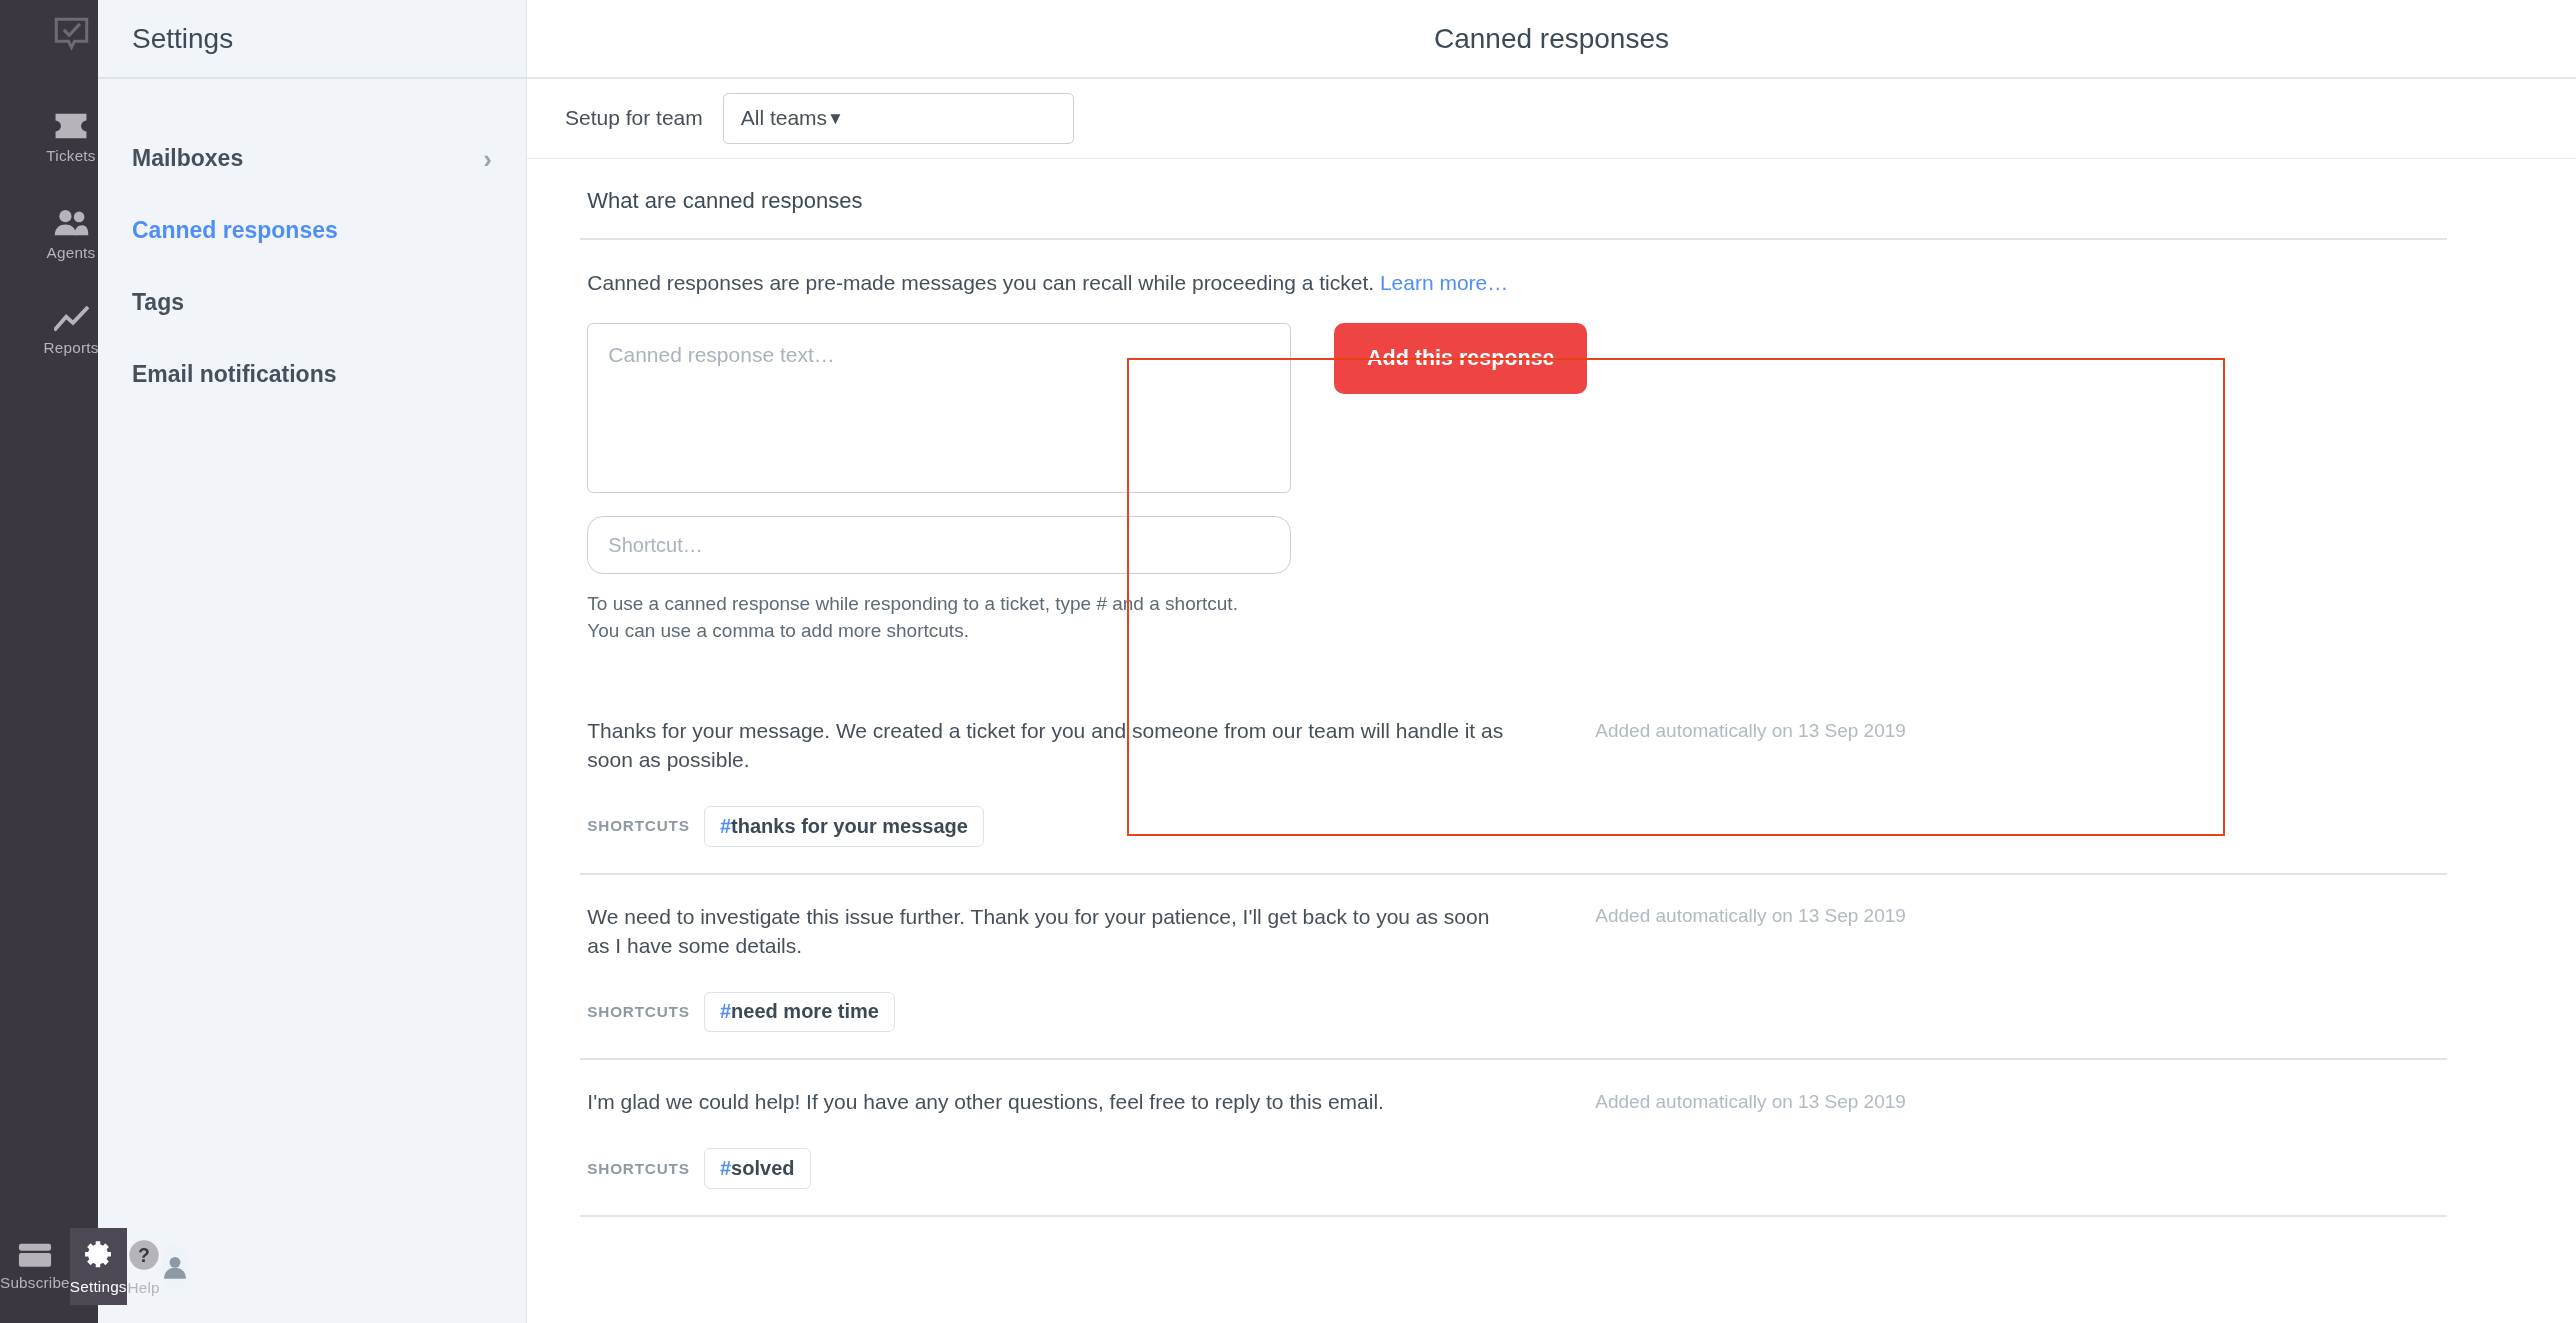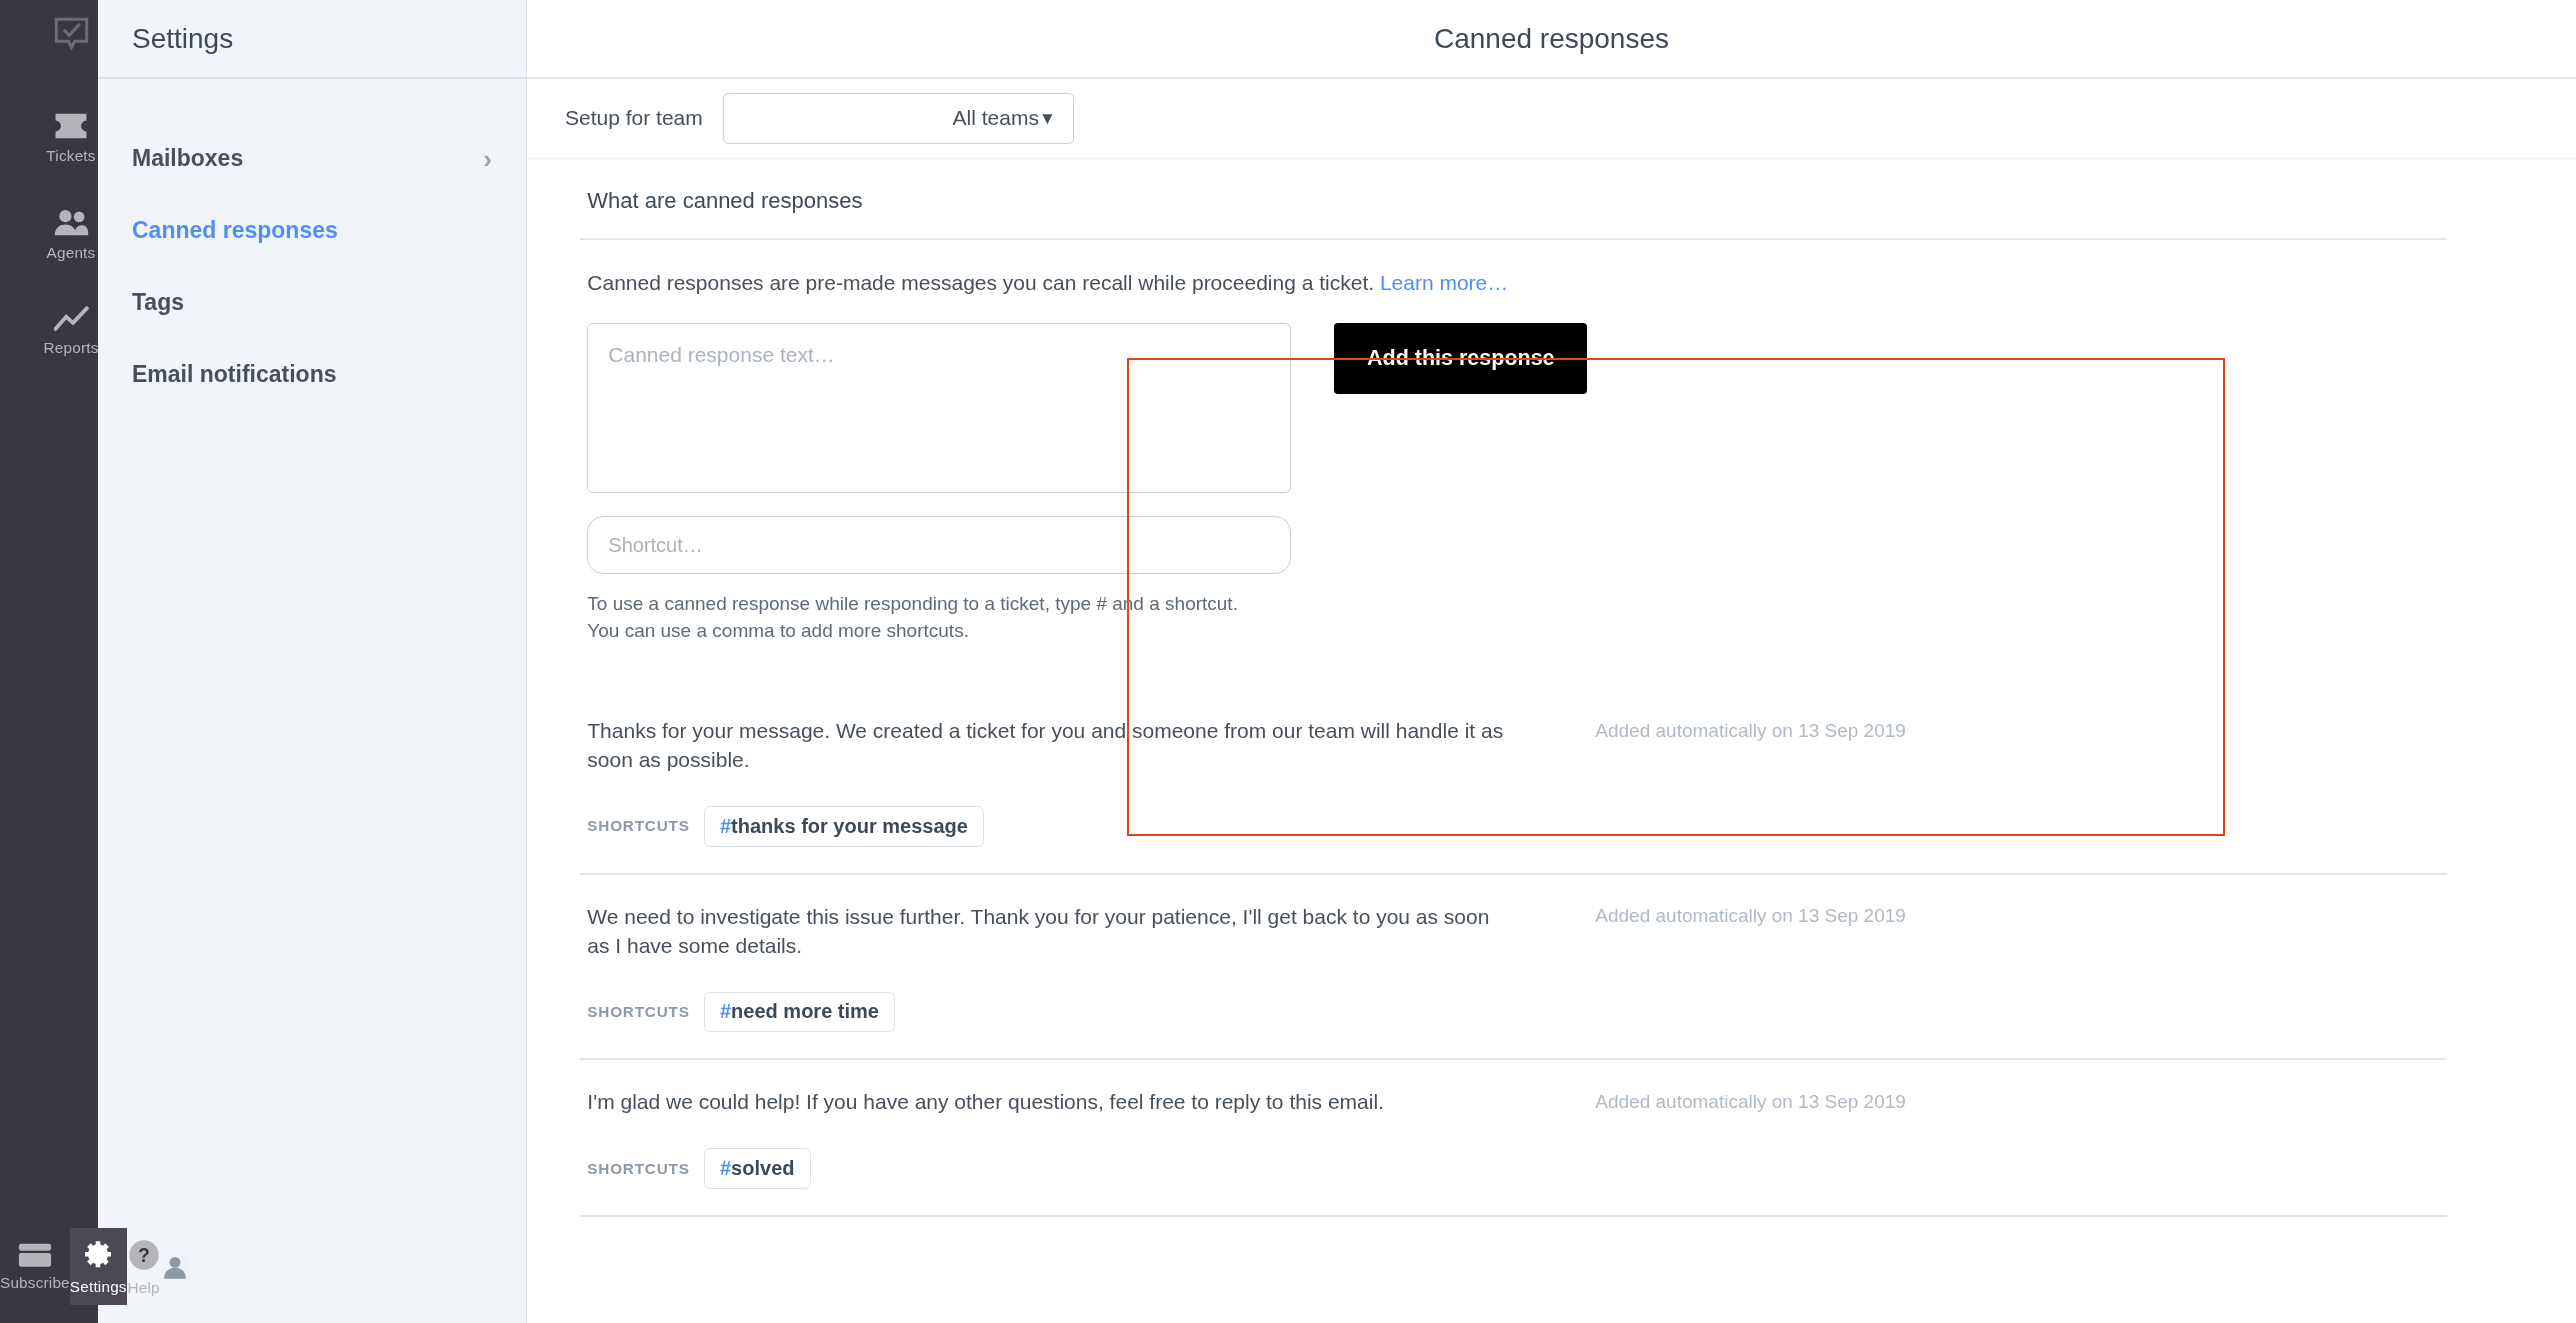--- a/index.html
+++ b/index.html
@@ -75,21 +75,21 @@
   .main-header-rule { height: 1.5px; background: #e2e7ec; }
 
   .teambar {
     height: 80px; display: flex; align-items: center; padding-left: 38px;
     border-bottom: 1.5px solid #eceff2;
   }
   .teambar-label { font-size: 21px; color: #46505b; margin-right: 20px; }
   .team-select {
     width: 351px; height: 51px; border: 1.5px solid #c5d0db; border-radius: 5.4px;
     background: #ffffff; display: flex; align-items: center;
-    padding: 0 17px 0 17px; justify-content: flex-end; cursor: pointer;
+    padding: 0 17px 0 17px; justify-content: flex-start; cursor: pointer;
   }
   .team-select-value { font-size: 21px; color: #46505b; }
   .caret { font-size: 17px; color: #46505b; line-height: 1; }
 
   
   .content { position: relative; padding-left: 15.3px; }
 
   .section-head {
     font-size: 22px; font-weight: normal; color: #3d4a56;
     padding: 29px 0 0 45px;
@@ -111,22 +111,22 @@
   .intro a { color: #4f8ef7; text-decoration: none; }
 
   .form-row { display: flex; padding: 28px 0 0 45px; }
   .ta {
     width: 704px; height: 170px; border: 1.5px solid #c5d0db; border-radius: 6.1px;
     background: #ffffff; padding: 18.4px 20px; font-size: 21px; color: #46505b;
     font-family: "Liberation Sans", sans-serif; resize: none; outline: none;
   }
   .ta::placeholder { color: #aab3bd; }
   .btn-add {
-    margin-left: 43px; width: 253px; height: 71px; border: none; border-radius: 4px;
-    background: #000000; color: #ffffff; font-size: 21.5px; font-weight: bold;
+    margin-left: 43px; width: 253px; height: 71px; border: none; border-radius: 10px;
+    background: #ef4444; color: #ffffff; font-size: 21.5px; font-weight: bold;
     font-family: "Liberation Sans", sans-serif; cursor: pointer;
   }
   .shortcut-input {
     margin: 23px 0 0 45px; width: 704px; height: 58px;
     border: 1.5px solid #c5d0db; border-radius: 16px; background: #ffffff;
     padding: 0 20px; font-size: 20px; color: #46505b;
     font-family: "Liberation Sans", sans-serif; outline: none;
   }
   .shortcut-input::placeholder { color: #aab3bd; }
   .hint {

